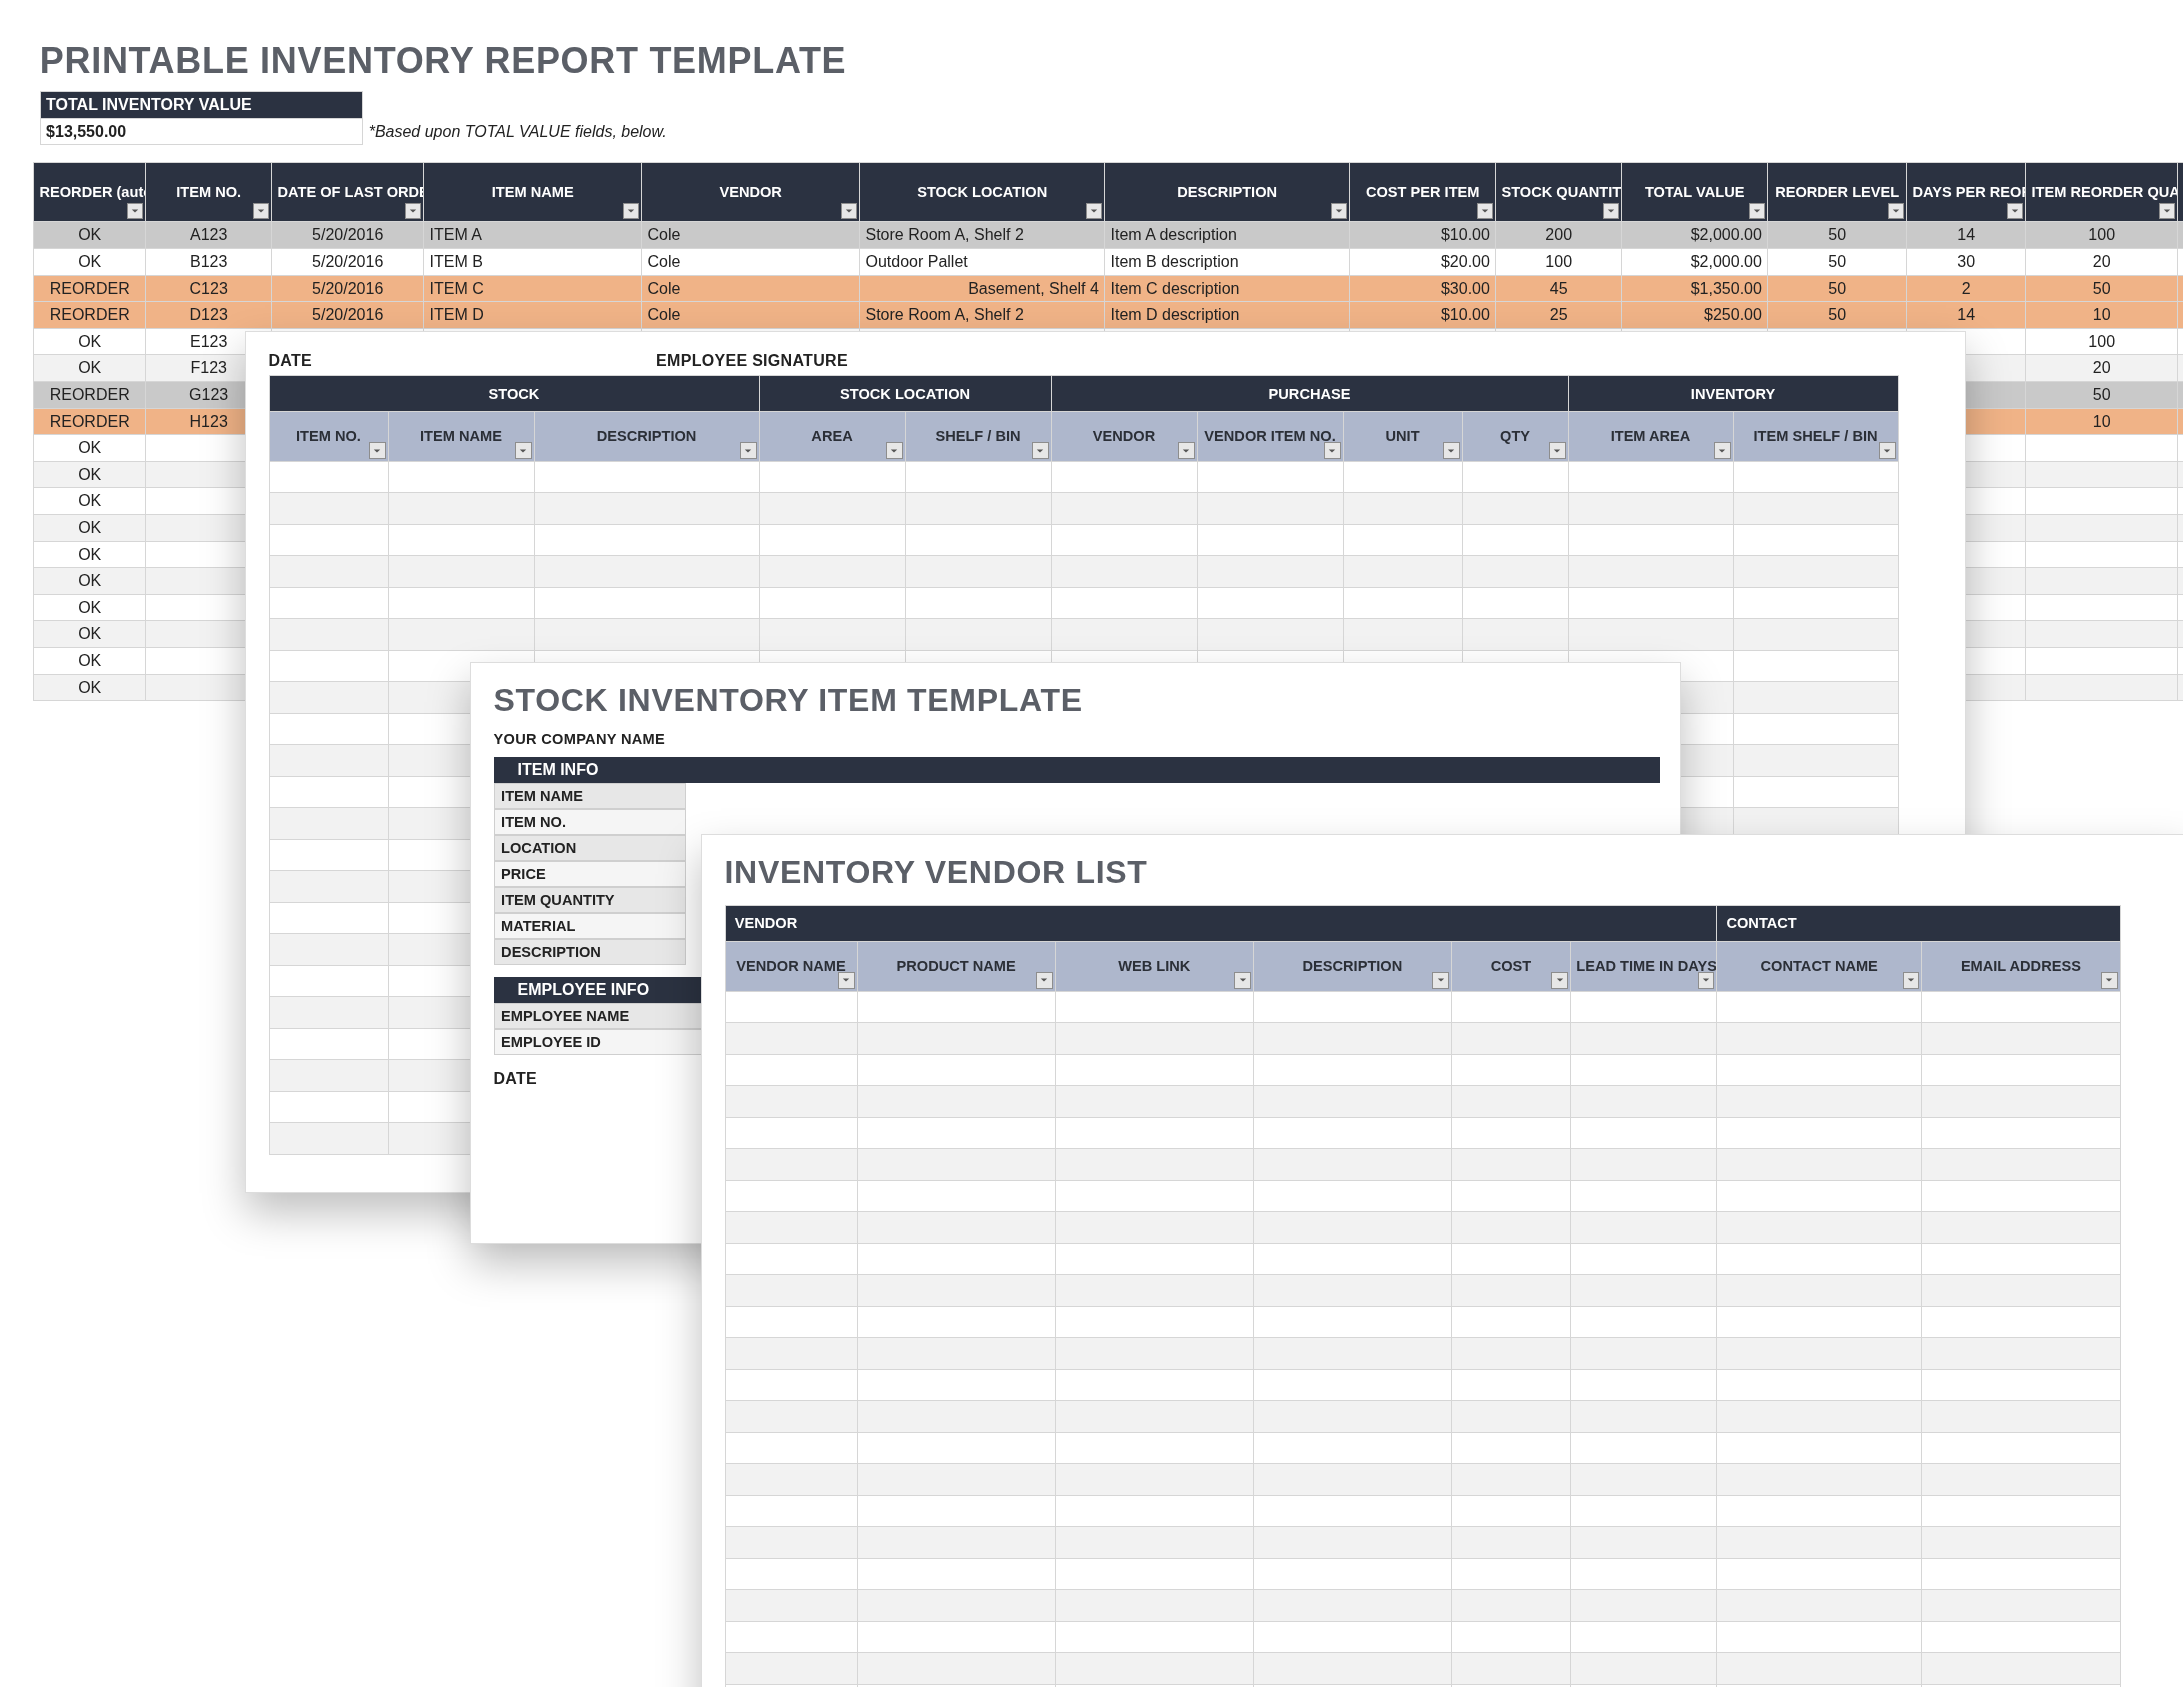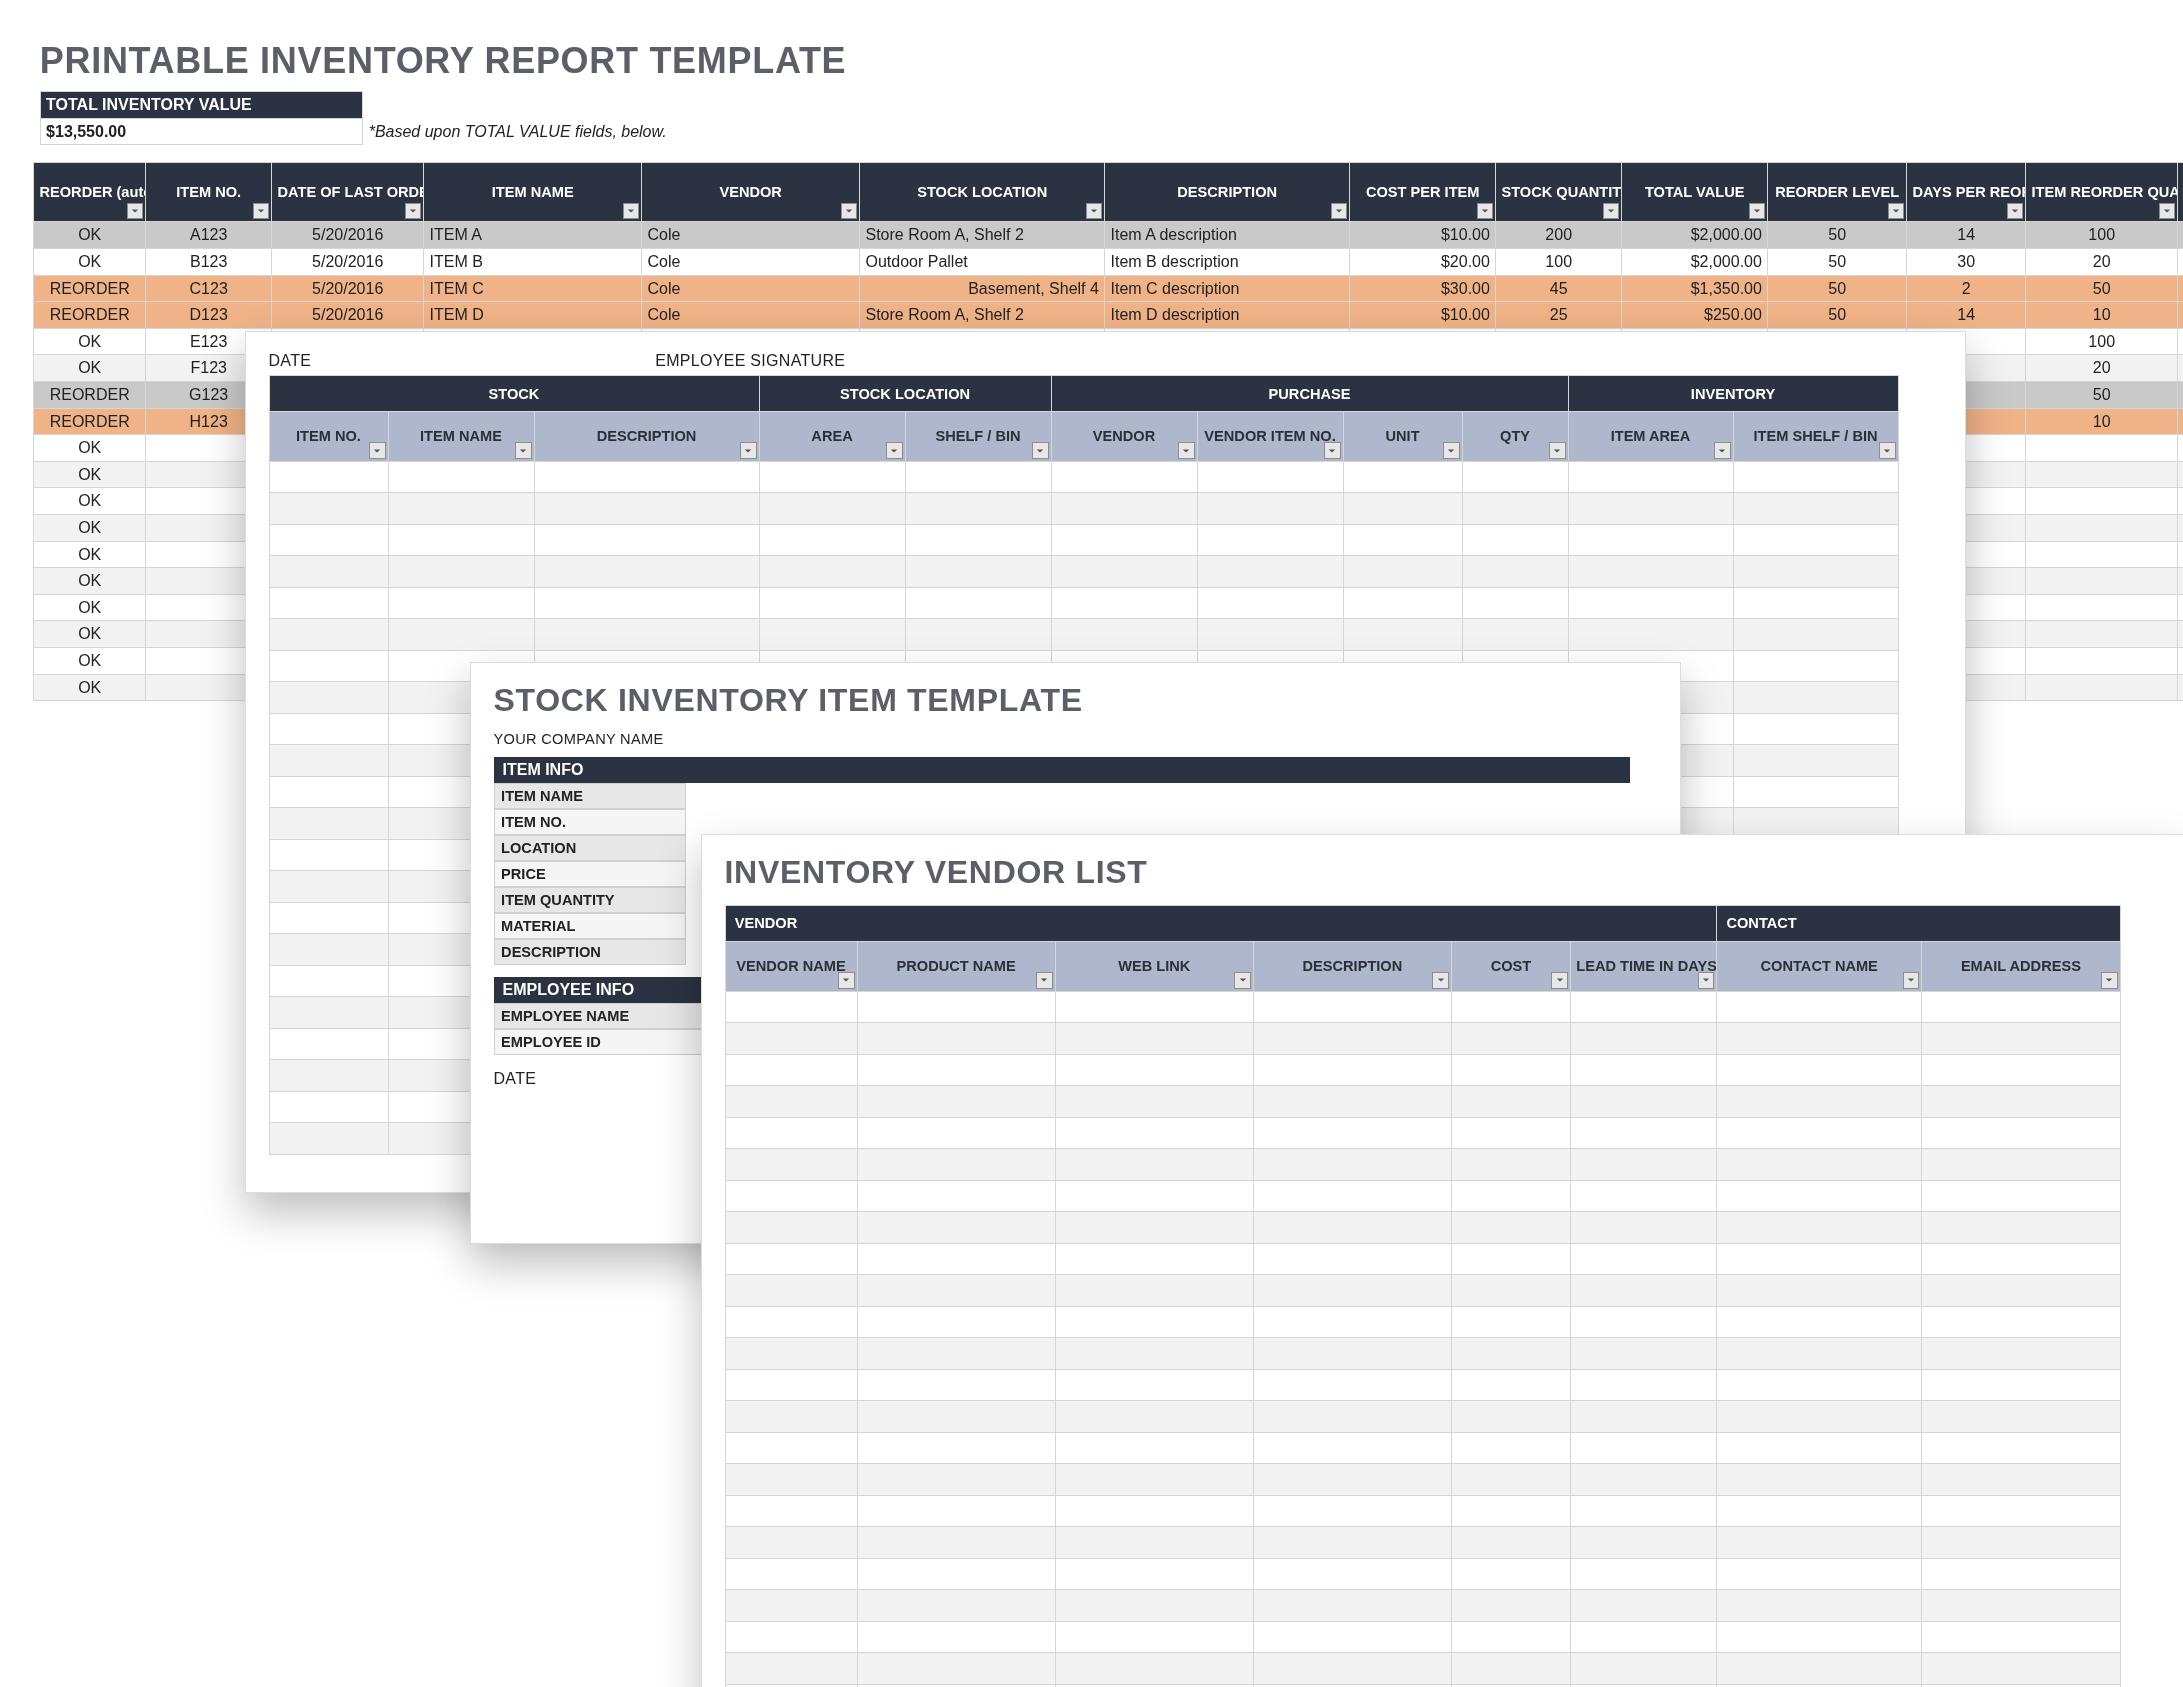--- a/index.html
+++ b/index.html
@@ -10,24 +10,24 @@
 .tbl td,.tbl th{border:0.7px solid #d6d6d6;font-size:16px;line-height:1.1;padding:4px 5.3px;white-space:nowrap;overflow:hidden}
 .hdr th{background:#2b3241;color:#fff;font-weight:700;text-align:center;font-size:14.6px;position:relative;height:50px;vertical-align:middle}
 .hdr2 th{background:#aeb7cc;color:#2b2f37;font-weight:700;text-align:center;font-size:14.6px;position:relative;height:41px;vertical-align:middle}
 .fbtn{position:absolute;right:2px;bottom:2px;width:14.6px;height:14.6px;background:#e7e7e7;border:0.7px solid #8d8d8d;display:flex;align-items:center;justify-content:center}
 .fbtn svg{width:8px;height:8px}
 .row-alt td{background:#f2f2f2}
 .row-sel td{background:#c9c9c9}
 .row-reorder td{background:#f0b387}
 .small{font-size:14.6px;font-style:italic}
 .bold{font-weight:700}
-.darkbar{background:#2b3241;color:#fff;font-weight:700;font-size:16px;padding:4px 9px}
+.darkbar{background:#2b3241;color:#fff;font-weight:700;font-size:16px;padding:4px 24px}
 .kvcell{background:#e7e7e7;border:0.7px solid #cfcfcf;font-weight:700;font-size:14.6px;padding:4px 6.6px}
 .kvcell.alt{background:#f5f5f5}
-.lbl{font-weight:400;font-size:16px;letter-spacing:0.3px}
+.lbl{font-weight:700;font-size:16px;letter-spacing:0.3px}
 .stripe tbody tr:nth-child(even) td{background:#f2f2f2}
 .stripe td{height:22.5px}
 </style>
 </head>
 <body>
 
 <div class="sheet" style="left:20px;top:20px;width:2157px;height:774px;padding:20px 13.2px 0 13.2px;box-shadow:none;border:none">
   <div class="title" style="font-size:36px;margin:0 0 9.3px 6.6px">PRINTABLE INVENTORY REPORT TEMPLATE</div>
 
   <table class="tbl" style="margin-left:6.6px">

